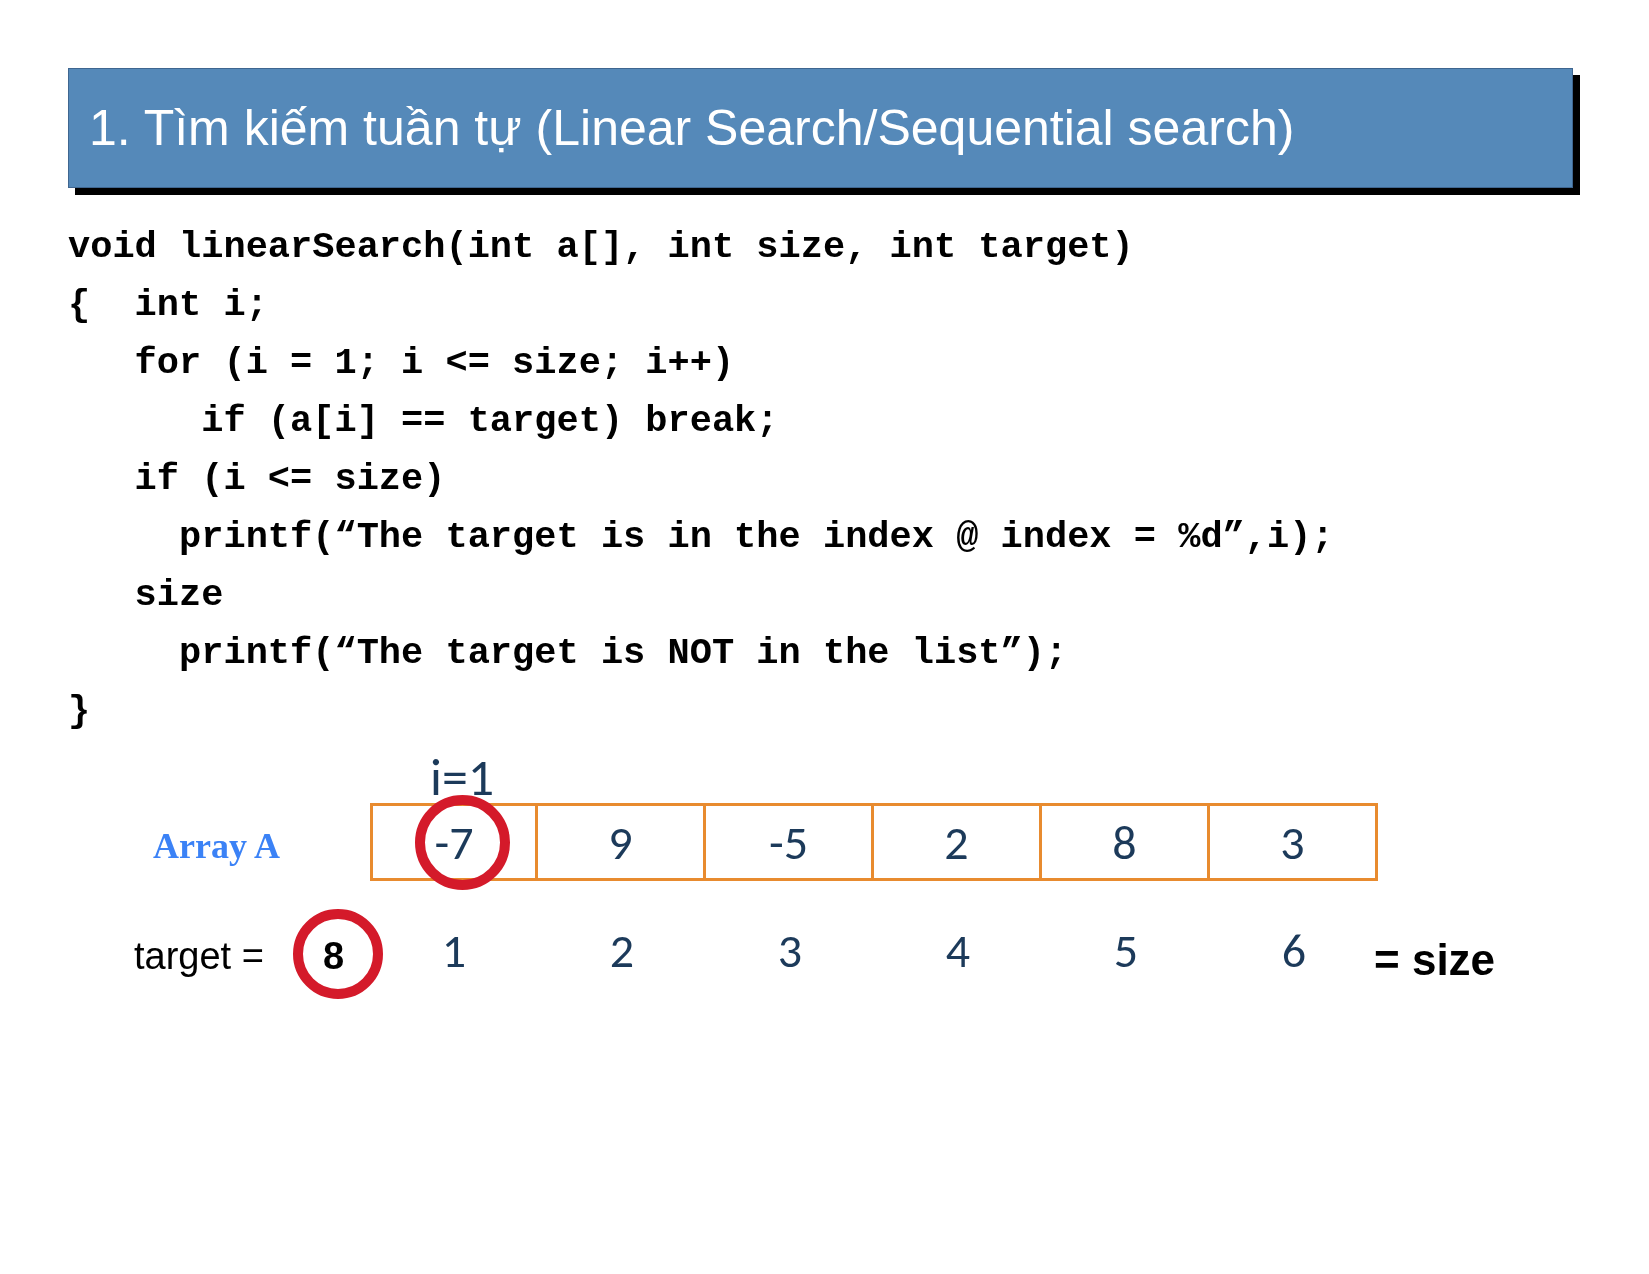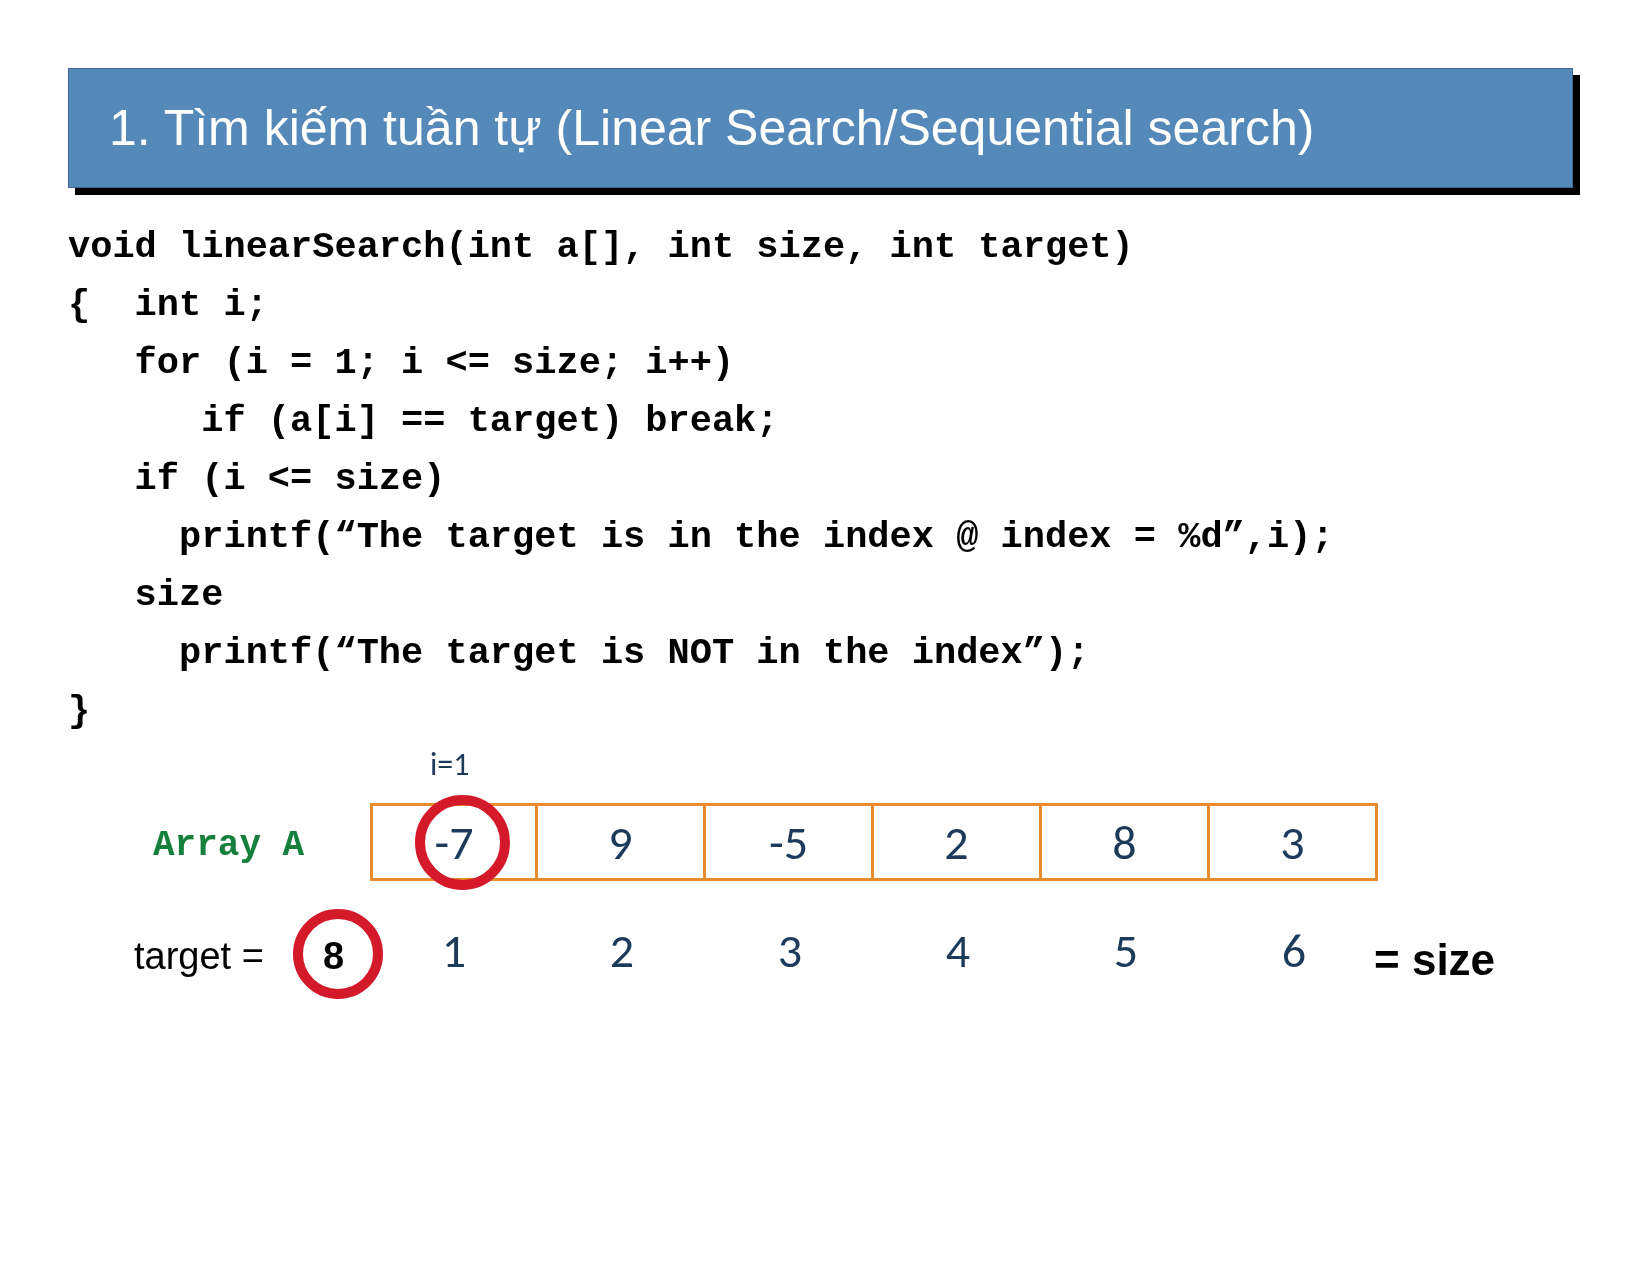--- a/index.html
+++ b/index.html
@@ -21,21 +21,21 @@
   .title-bar {
     position: absolute;
     left: 68px;
     top: 68px;
     width: 1505px;
     height: 120px;
     background: #5589b9;
     border: 1px solid #3f6690;
     display: flex;
     align-items: center;
-    padding-left: 40px;
+    padding-left: 20px;
   }
   .title-text {
     color: #ffffff;
     font-size: 50px;
     font-weight: 400;
   }
   .code-block {
     position: absolute;
     left: 68px;
     top: 218px;
@@ -51,31 +51,31 @@
     left: 68px;
     top: 745px;
     width: 1520px;
     height: 320px;
   }
   .i-label {
     position: absolute;
     left: 362px;
     top: 0px;
     font-family: "Trebuchet MS", Calibri, sans-serif;
-    font-size: 32px;
+    font-size: 52px;
     color: #1c3a5a;
   }
   .array-label {
     position: absolute;
     left: 85px;
     top: 80px;
-    font-family: Liberation Mono, monospace;
+    font-family: Liberation Serif, serif;
     font-weight: bold;
     font-size: 36px;
-    color: #15803d;
+    color: #3b82f6;
   }
   .target-label {
     position: absolute;
     left: 66px;
     top: 190px;
     font-family: Arial, Helvetica, sans-serif;
     font-weight: normal;
     font-size: 38px;
     color: #000000;
   }
@@ -156,21 +156,21 @@
   <span class="title-text">1. Tìm kiếm tuần tự (Linear Search/Sequential search)</span>
 </div>
 
 <div class="code-block"><span>void linearSearch(int a[], int size, int target)</span>
 <span>{  int i;</span>
 <span>   for (i = 1; i &lt;= size; i++)</span>
 <span>      if (a[i] == target) break;</span>
 <span>   if (i &lt;= size)</span>
 <span>     printf(“The target is in the index @ index = %d”,i);</span>
 <span>   size</span>
-<span>     printf(“The target is NOT in the index”);</span>
+<span>     printf(“The target is NOT in the list”);</span>
 <span>}</span></div>
 
 <div class="diagram">
   <div class="i-label">i=1</div>
   <div class="array-label">Array A</div>
   <div class="target-label">target =</div>
   <div class="target-val">8</div>
 
   <div class="array-row">
     <div class="cell">-7</div>

